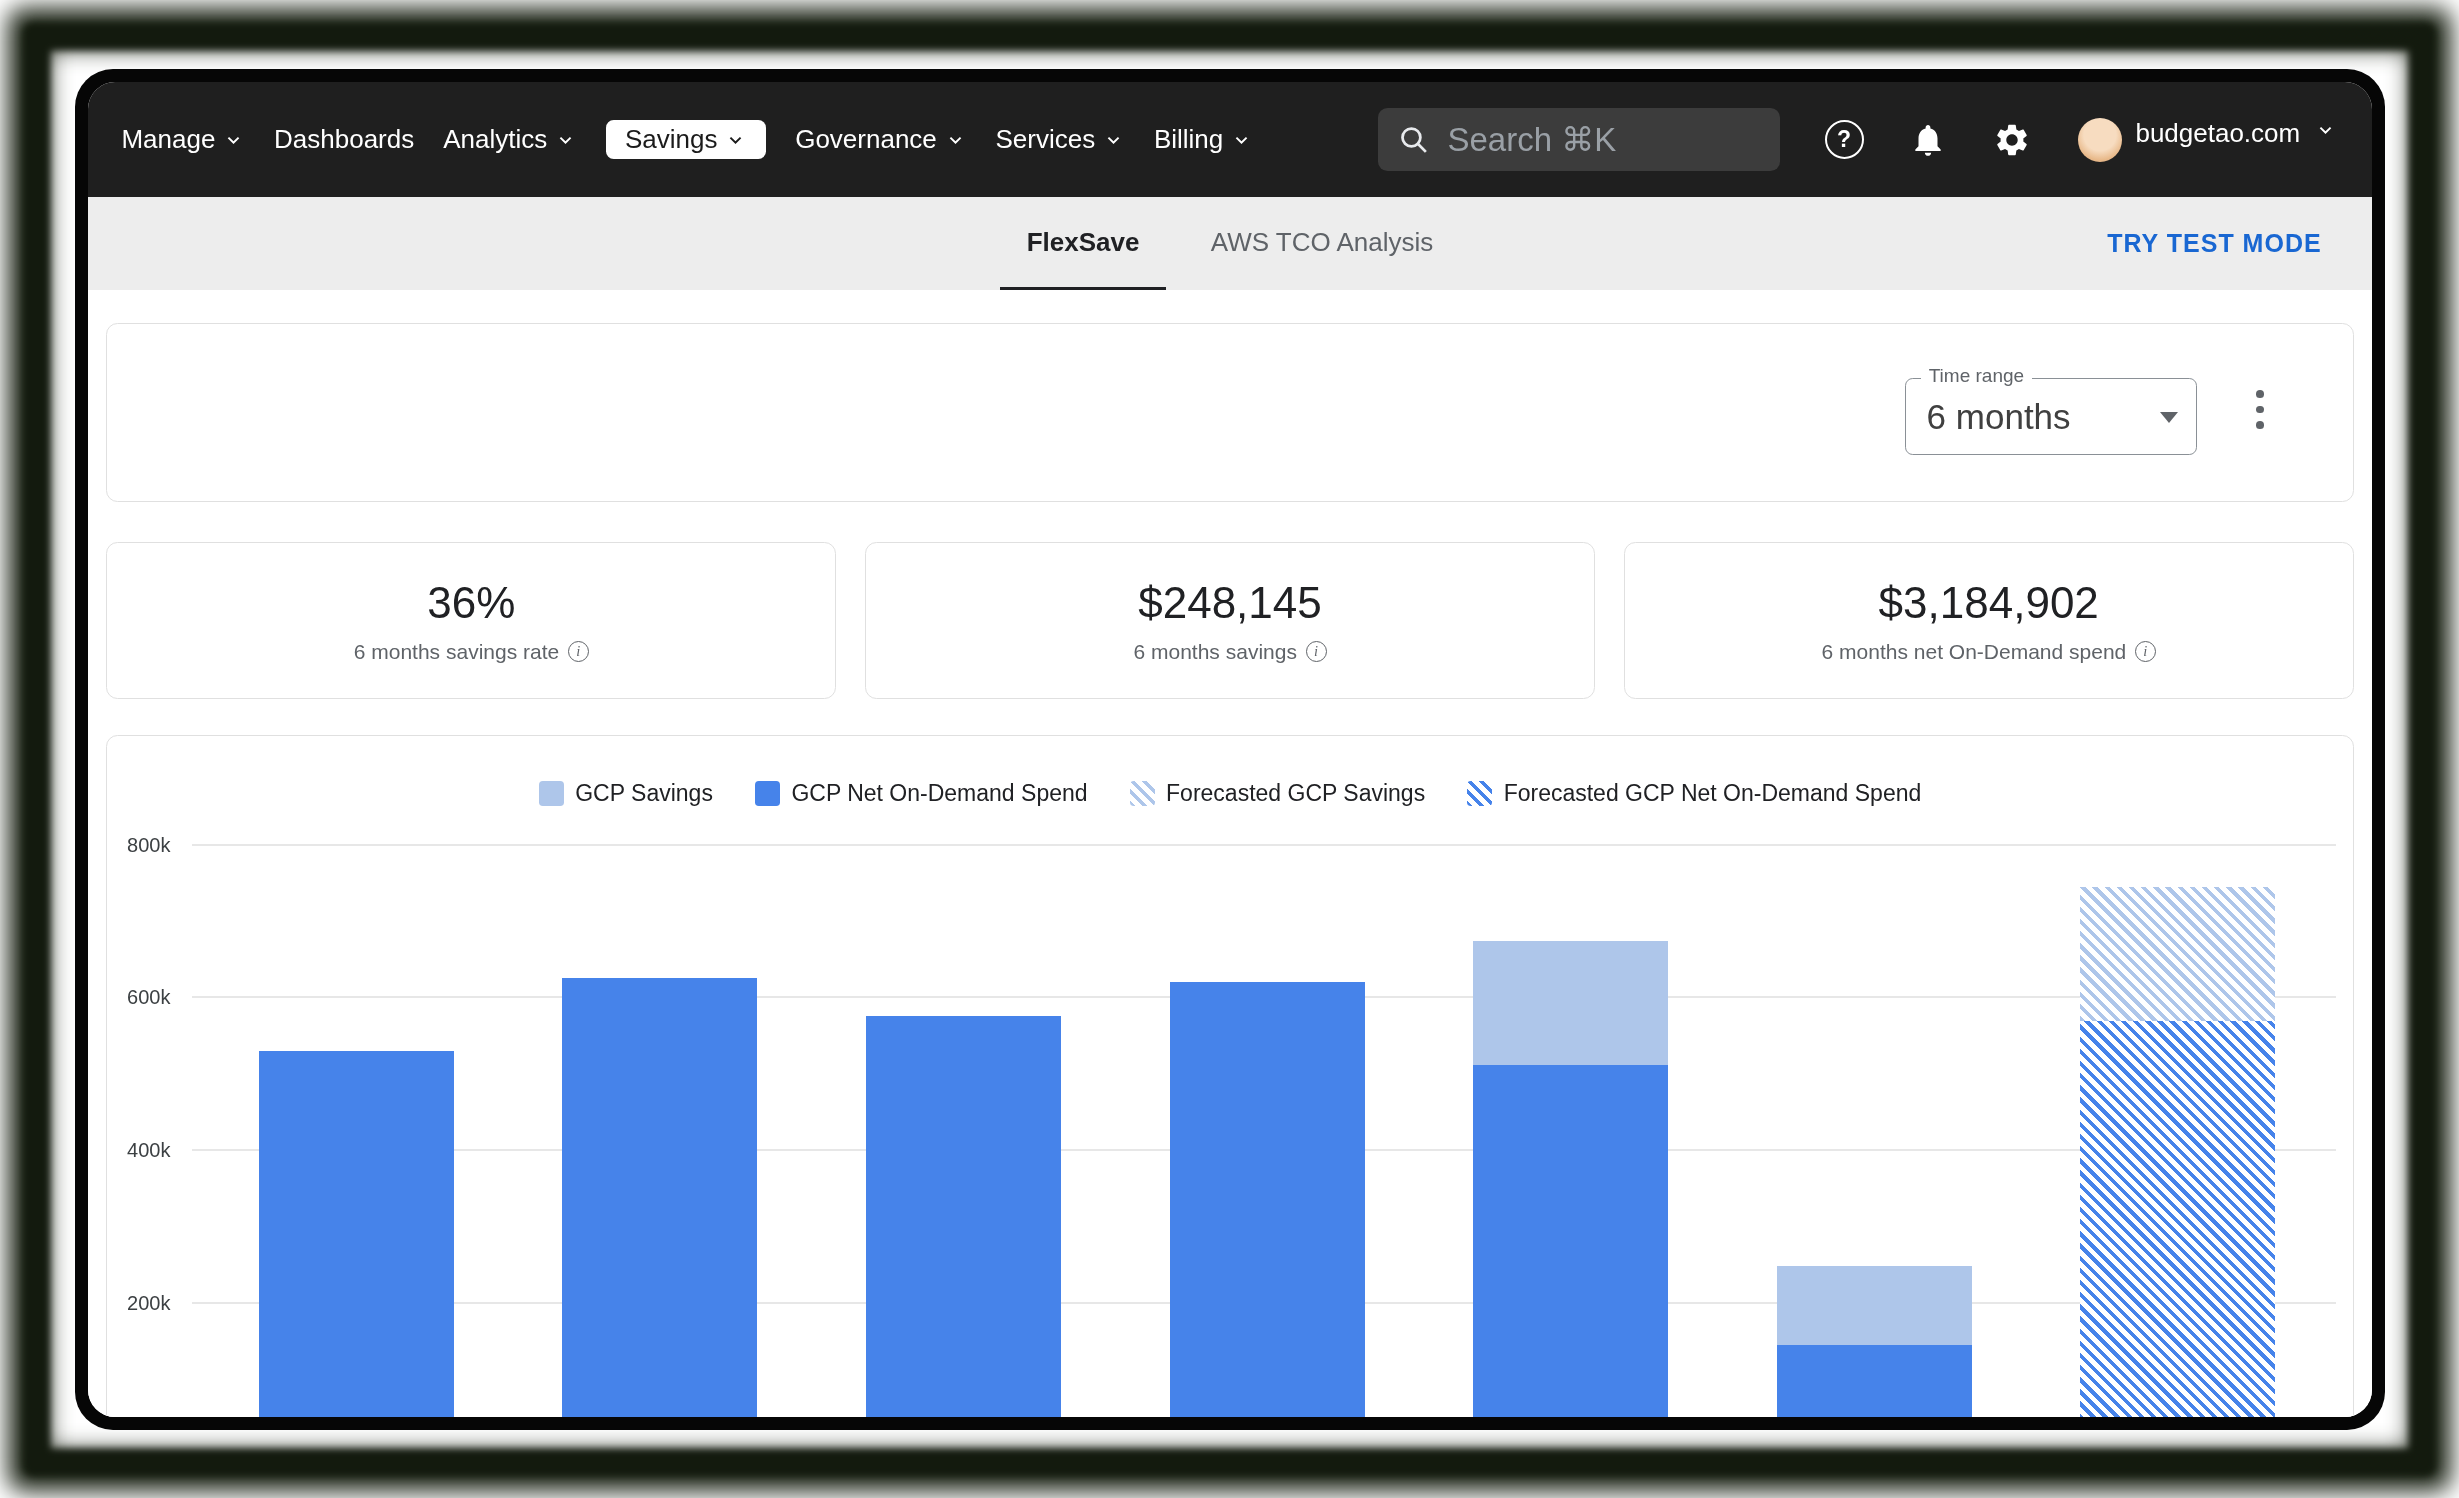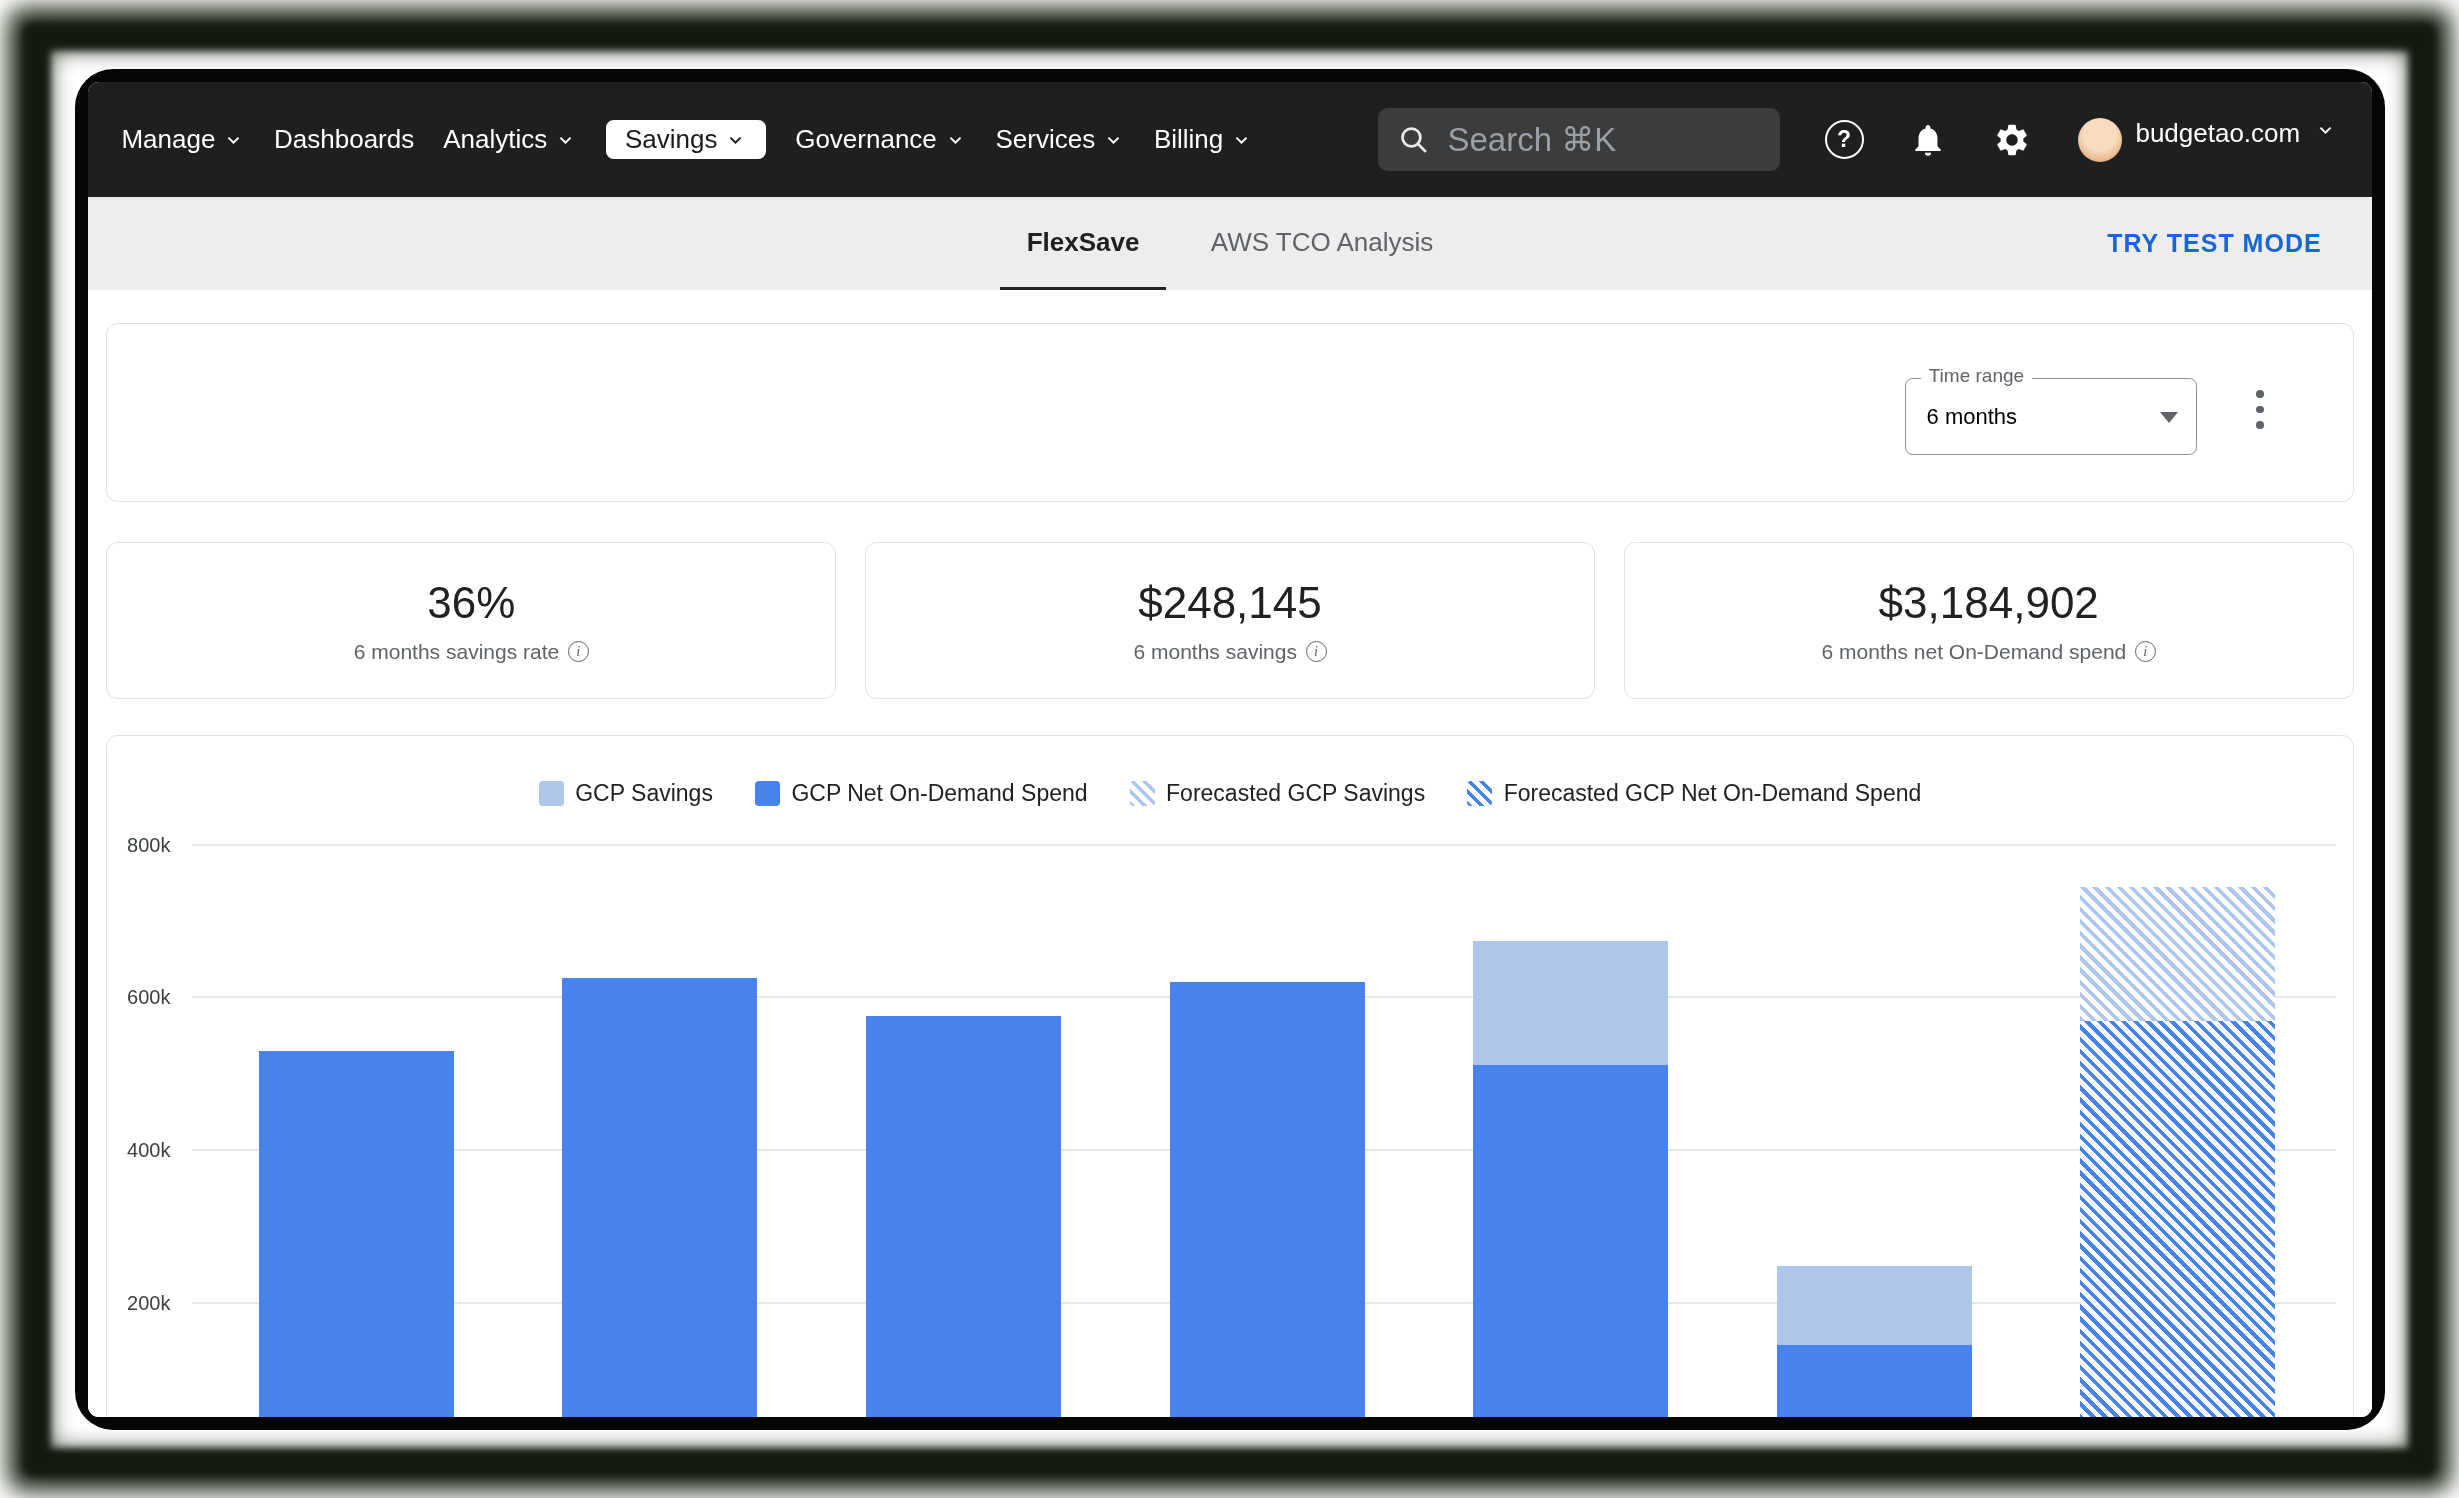--- a/index.html
+++ b/index.html
@@ -8,21 +8,21 @@
     background:#ffffff;font-family:"Liberation Sans", sans-serif;
   }
   
   .spray1{position:absolute;inset:7.7px;border:40px solid #1d2517;border-radius:15.4px;filter:blur(11.5px);pointer-events:none;}
   .spray2{position:absolute;inset:23px;border:27px solid #131a0e;border-radius:9.6px;filter:blur(3.8px);pointer-events:none;}
   
   .frame{
     position:absolute;left:75px;top:69px;width:2310px;height:1361px;
     background:#060606;border-radius:38px;padding:13.4px;box-sizing:border-box;
   }
-  .app{width:100%;height:100%;background:#ffffff;border-radius:11px;overflow:hidden;display:flex;flex-direction:column;}
+  .app{width:100%;height:100%;background:#ffffff;border-radius:27px;overflow:hidden;display:flex;flex-direction:column;}
 
   
   .topnav{height:115px;background:#1f1f1f;display:flex;align-items:center;padding:0 35px 0 33px;flex-shrink:0;}
   .nav-items{display:flex;align-items:center;gap:29px;}
   .nav-item{color:#ffffff;font-size:26px;font-weight:500;display:flex;align-items:center;gap:6.7px;cursor:pointer;white-space:nowrap;}
   .nav-item-active{background:#ffffff;color:#1b1b1b;border-radius:7.7px;padding:4px 19px;}
   .chev{width:23px;height:23px;flex-shrink:0;}
   .search{margin-left:auto;width:402px;height:63px;background:#3c3c3c;border-radius:9.6px;display:flex;align-items:center;padding:0 19px;gap:15.4px;box-sizing:border-box;}
   .search svg{width:33px;height:33px;flex-shrink:0;}
   .search input{flex:1;background:transparent;border:none;outline:none;color:#e8eaed;font-size:33px;font-family:"Liberation Sans", sans-serif;min-width:0;}
@@ -41,21 +41,21 @@
   .tab-active{color:#202124;font-weight:700;border-bottom-color:#202124;}
   .test-mode{position:absolute;right:50px;top:0;height:100%;display:flex;align-items:center;color:#1967d2;font-size:25px;font-weight:700;letter-spacing:1px;cursor:pointer;}
 
   
   .content{flex:1;padding:33px 18px 0;box-sizing:border-box;background:#ffffff;}
   .card{border:1.9px solid #e0e0e0;border-radius:11.5px;background:#ffffff;box-sizing:border-box;}
 
   .filter-card{height:179px;position:relative;margin-bottom:40px;}
   .select{position:absolute;right:156px;top:54px;width:290px;height:75px;border:1.9px solid #8a9096;border-radius:7.7px;background:#ffffff;cursor:pointer;}
   .select-label{position:absolute;top:-14.4px;left:15.4px;background:#ffffff;padding:0 7.7px;font-size:19px;color:#5f6368;}
-  .select-value{height:100%;display:flex;align-items:center;padding-left:21px;font-size:22px;color:#000000;text-align:right;}
+  .select-value{height:100%;display:flex;align-items:center;padding-left:21px;font-size:35px;color:#404040;text-align:right;}
   .select-caret{position:absolute;right:17.3px;top:50%;margin-top:-4.8px;width:0;height:0;border-left:9.6px solid transparent;border-right:9.6px solid transparent;border-top:11.5px solid #5f6368;}
   .kebab{position:absolute;right:83px;top:60px;display:flex;flex-direction:column;gap:7.7px;padding:5.8px;cursor:pointer;}
   .kebab span{width:7.7px;height:7.7px;border-radius:50%;background:#5f6368;}
 
   .stats{display:flex;gap:29px;margin-bottom:36px;justify-content:space-between;}
   .stat-card{flex:1;height:157px;display:flex;flex-direction:column;align-items:center;justify-content:center;gap:11.5px;}
   .stat-value{font-size:44px;color:#202124;}
   .stat-caption{font-size:21px;color:#5f6368;display:flex;align-items:center;gap:8.6px;}
   .info-icon{width:21px;height:21px;border:1.9px solid #5f6368;border-radius:50%;display:inline-flex;align-items:center;justify-content:center;color:#5f6368;font-size:14.4px;font-style:italic;font-family:"Liberation Serif", serif;box-sizing:border-box;cursor:pointer;}
 

